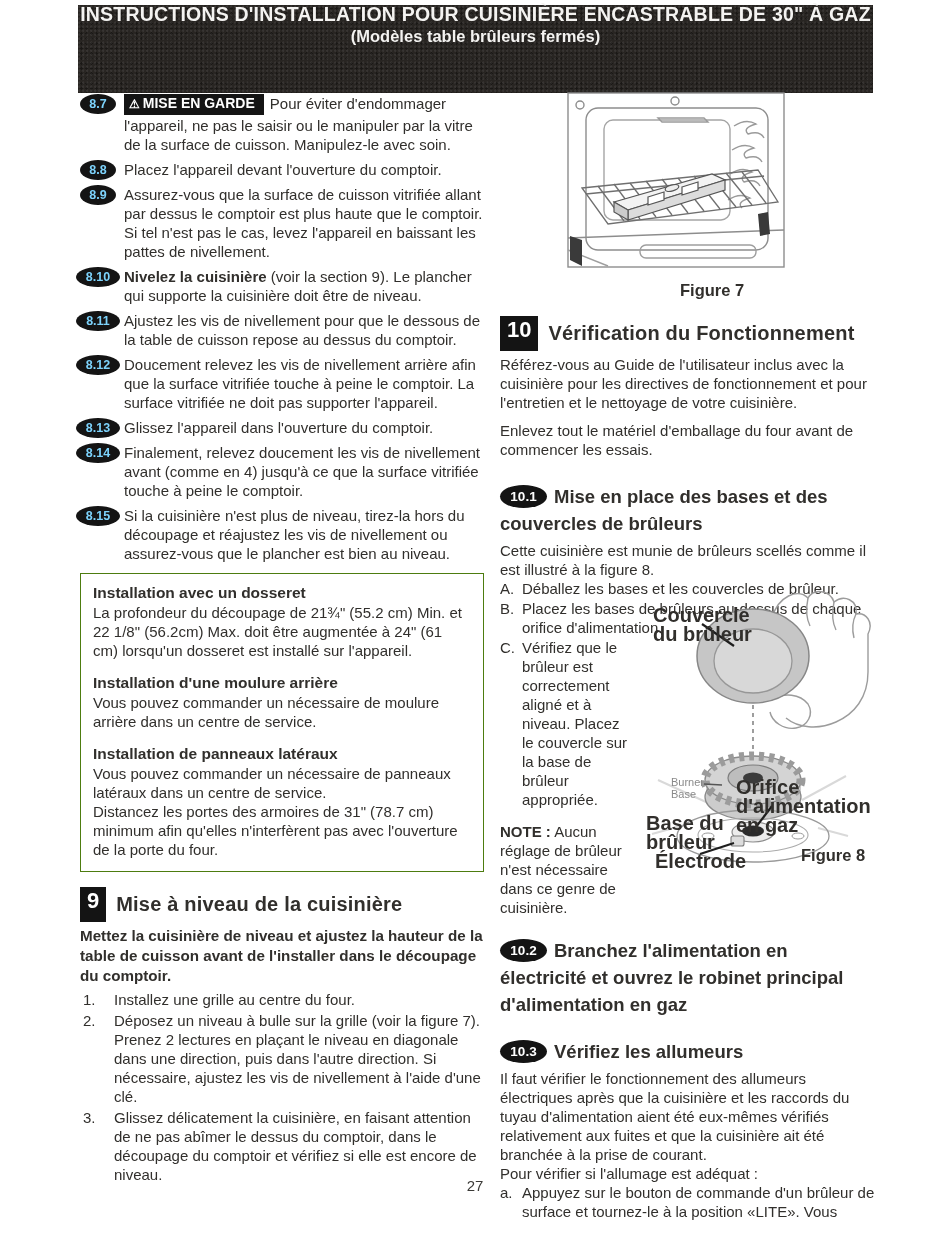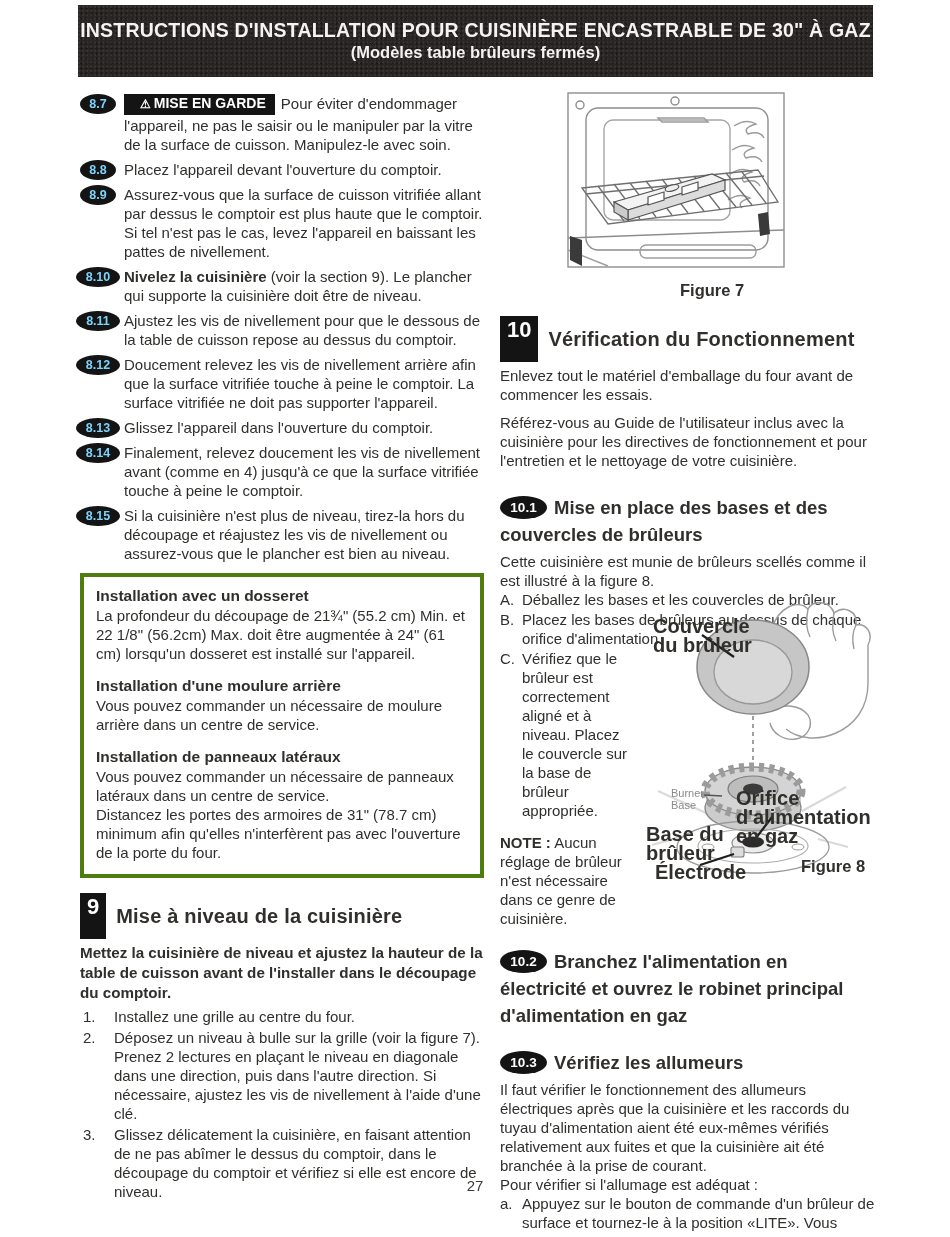--- a/index.html
+++ b/index.html
@@ -5,60 +5,60 @@
   * { box-sizing: border-box; margin: 0; padding: 0; }
   html,body { background:#ffffff; }
   .page {
     position: relative; width: 950px; height: 1237px;
     background: #ffffff; overflow: hidden;
     font-family: "Liberation Sans", sans-serif;
     color: #312f2c; font-size: 15px; line-height: 19px;
   }
   
   .banner {
-    position: absolute; left: 78px; top: 5px; width: 795px; height: 72px;
+    position: absolute; left: 78px; top: 5px; width: 795px; height: 88px;
     background-color: #282522;
     background-image: radial-gradient(circle at 30% 40%, rgba(255,255,255,.07) 1px, transparent 1.4px),
                       radial-gradient(circle at 70% 70%, rgba(0,0,0,.35) 1px, transparent 1.4px);
     background-size: 4px 4px, 5px 5px;
     color: #f4f3f1; text-align: center;
-    display: flex; flex-direction: column; justify-content: center; gap: 3px;
+    display: flex; flex-direction: column; justify-content: flex-start; gap: 3px;
   }
   .banner .l1 { font-size: 19.5px; font-weight: bold; letter-spacing: .2px; }
   .banner .l2 { font-size: 16.5px; font-weight: bold; }
   
   .col-left  { position: absolute; left: 80px;  top: 94px; width: 408px; }
   .col-right { position: absolute; left: 500px; top: 88px; width: 378px; }
   
   .step { position: relative; padding-left: 44px; margin-bottom: 6px; }
   .badge {
     position: absolute; left: 0; top: 0;
     background: #141414; color: #7dd3fc; font-weight: bold;
     border-radius: 50%; text-align: center;
     font-size: 12.5px; line-height: 20px; height: 20px; width: 36px;
   }
   .badge.wide { width: 44px; left: -4px; }
   .warnlabel {
     display: inline-block; background: #141414; color: #fff; font-weight: bold;
-    font-size: 14px; line-height: 17px; padding: 1px 9px 2px 16px; margin-right: 6px;
+    font-size: 14px; line-height: 17px; padding: 1px 9px 2px 5px; margin-right: 6px;
     position: relative; top: -1px;
   }
   .warn-icon { font-size: 12px; margin-right: 3px; }
   .b { font-weight: bold; }
   
-  .infobox { border: 4px solid #4d7c0f; padding: 9px 12px 12px 12px; margin-top: 10px; width: 404px; }
+  .infobox { border: 1px solid #4d7c0f; padding: 9px 12px 12px 12px; margin-top: 10px; width: 404px; }
   .infobox h4 { font-size: 15.5px; font-weight: bold; margin-bottom: 1px; }
   .infobox .sect { margin-bottom: 13px; }
   .infobox .sect:last-child { margin-bottom: 0; }
   .prewrap { white-space: pre-line; }
   
   .sec-head { display: flex; align-items: center; gap: 10px; margin-top: 15px; margin-bottom: 4px; }
   .sec-num {
     background: #141414; color: #fff; font-weight: bold;
-    font-size: 22px; line-height: 26px; padding: 1px 7px 19px 7px;
+    font-size: 22px; line-height: 26px; padding: 1px 7px 8px 7px;
   }
   .sec-title { font-size: 20px; font-weight: bold; letter-spacing: .2px; white-space: nowrap; }
   .intro { font-weight: bold; font-size: 15.2px; line-height: 20px; margin-bottom: 4px; }
   .oli { position: relative; padding-left: 34px; margin-bottom: 2px; }
   .oli .num { position: absolute; left: 3px; }
   
   .fig-wrap { margin-left: 62px; width: 230px; }
   .fig-caption { font-weight: bold; font-size: 16.5px; margin: 4px 0 0 118px; }
   .para { margin-bottom: 9px; }
   .stephead { position: relative; font-size: 18.5px; font-weight: bold; line-height: 27px; margin-bottom: 4px; }
@@ -230,22 +230,22 @@
           <polygon points="196,126 206,124 208,146 198,148"></polygon>
         </g>
       </svg>
       <div class="fig-caption">Figure 7</div>
     </div>
 
     <div class="sec-head mt16">
       <span class="sec-num">10</span>
       <span class="sec-title">Vérification du Fonctionnement</span>
     </div>
+    <div class="para">Référez-vous au Guide de l'utilisateur inclus avec la cuisinière pour les directives de fonctionnement et pour l'entretien et le nettoyage de votre cuisinière.</div>
     <div class="para">Enlevez tout le matériel d'emballage du four avant de commencer les essais.</div>
-    <div class="para">Référez-vous au Guide de l'utilisateur inclus avec la cuisinière pour les directives de fonctionnement et pour l'entretien et le nettoyage de votre cuisinière.</div>
 
     <div class="stephead mt24">
       <span class="badge10">10.1</span><span>Mise en place des bases et des couvercles de brûleurs</span>
     </div>
     <div>Cette cuisinière est munie de brûleurs scellés comme il est illustré à la figure 8.</div>
     <div class="abc">
       <span class="ltr">A.</span>
       <span>Déballez les bases et les couvercles de brûleur.</span>
     </div>
     <div class="abc">

